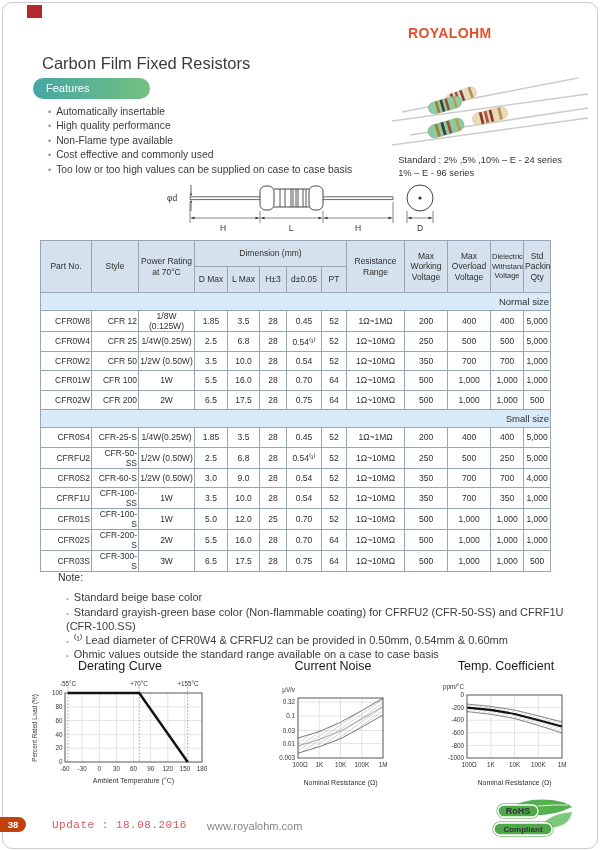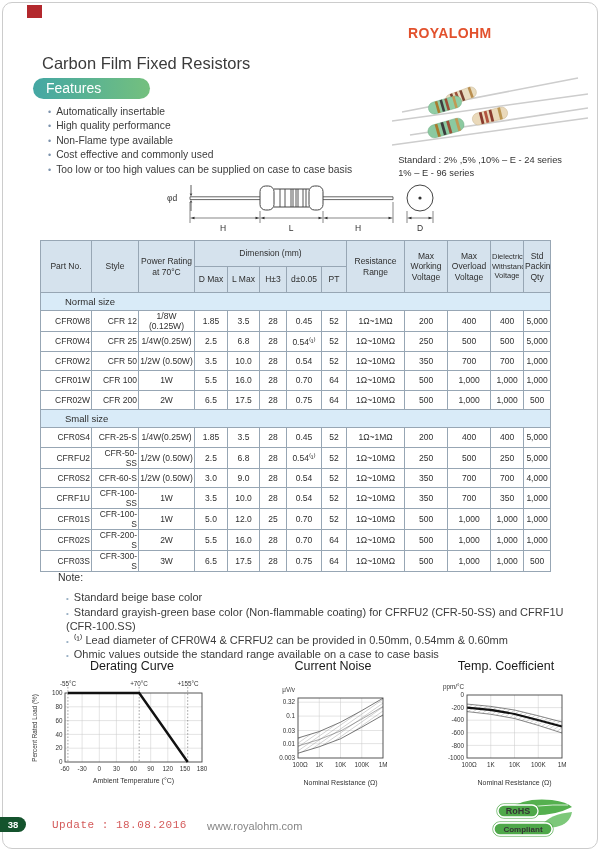--- a/index.html
+++ b/index.html
@@ -3,55 +3,55 @@
 <meta charset="utf-8">
 <style>
   html,body{margin:0;padding:0}
   body{width:600px;height:851px;background:#ffffff;position:relative;overflow:hidden;
        font-family:"Liberation Sans",sans-serif;color:#333}
   .page-border{position:absolute;inset:2px;border:1px solid #cccccc;border-radius:10px;pointer-events:none}
   .red-square{position:absolute;left:27px;top:5px;width:15px;height:13px;background:#b3282d}
   .brand{position:absolute;left:408px;top:25px;font-size:14px;font-weight:800;color:#e2512d;letter-spacing:.4px}
   .title{position:absolute;left:42px;top:54px;font-size:16.5px;color:#3b3b3b}
   .features-pill{position:absolute;left:33px;top:78px;width:117px;height:21px;border-radius:11px;
-       background:linear-gradient(90deg,#44a7a4,#74c07e);color:#fff;font-size:14px;line-height:21px;
+       background:linear-gradient(90deg,#44a7a4,#74c07e);color:#fff;font-size:11px;line-height:21px;
        padding-left:13px;box-sizing:border-box}
   .features-list{position:absolute;left:48px;top:105px;margin:0;padding:0;list-style:none;
        font-size:10.3px;color:#3c3c3c;line-height:13.4px}
   .features-list li::before{content:"•";color:#7d93ad;margin-right:5px;font-size:9px}
   .photo-svg{position:absolute;left:392px;top:72px}
   .standard-note{position:absolute;right:38px;top:154px;text-align:left;font-size:9.3px;color:#333;line-height:12.5px}
   .drawing-svg{position:absolute;left:145px;top:177px}
 
   .spec-table{position:absolute;left:40px;top:240px;width:510px;border-collapse:collapse;
        table-layout:fixed;font-size:8.5px;color:#2e2e2e}
   .spec-table th,.spec-table td{border:1px solid #97a6b4;padding:0 1px;text-align:center;font-weight:normal;overflow:hidden}
   .spec-table thead th{background:#d5e2ed;height:25px;line-height:1.25}
   .spec-table .th-small{font-size:7.5px}
-  .spec-table .band td{background:#d9ebf8;text-align:left;padding-left:24px;font-size:9.5px;height:17px}
+  .spec-table .band td{background:#d9ebf8;text-align:right;padding-left:17px;font-size:9.5px;height:17px}
   .spec-table tbody td{height:18.5px;background:#fff}
   .spec-table td.al{text-align:right;padding-left:5px}
 
   .note-block{position:absolute;left:58px;top:571px}
   .note-title{font-size:10.5px;color:#333;margin:0 0 6px 0}
   .note-list{list-style:none;margin:8px;padding:0;font-size:11px;line-height:13.5px;color:#3c3c3c}
   .note-list li::before{content:"•";color:#9ab0c4;margin-right:5px;font-size:8px}
 
   .chart-title{position:absolute;text-align:center;font-size:12.5px;font-weight:500;color:#1a1a1a}
-  #t-derating{left:32px;top:659px;width:200px}
+  #t-derating{left:20px;top:659px;width:200px}
   #t-noise{left:268px;top:659px;width:130px}
   #t-tempco{left:441px;top:659px;width:130px}
   .chart-svg{position:absolute}
   #c-derating{left:30px;top:678px}
   #c-noise{left:262px;top:678px}
   #c-tempco{left:426px;top:678px}
   svg text{font-family:"Liberation Sans",sans-serif;fill:#333}
   .t6{font-size:6.3px}.t7{font-size:7px}.t8{font-size:8.5px}
 
-  .footer-badge{position:absolute;left:0;top:817px;width:26px;height:15px;background:#14532d;
+  .footer-badge{position:absolute;left:0;top:817px;width:26px;height:15px;background:#c2410c;
        border-radius:0 8px 8px 0;color:#fff;font-size:9.5px;font-weight:bold;text-align:center;line-height:15px}
   .footer-update{position:absolute;left:52px;top:819px;font-family:"Liberation Mono",monospace;
        font-size:11px;color:#d45a5a;letter-spacing:.5px}
   .footer-site{position:absolute;left:207px;top:820px;font-size:11px;color:#858585;text-decoration:none}
   .rohs-svg{position:absolute;left:492px;top:797px}
 </style>
 </head>
 <body>
 
 <div class="page-border"></div>

